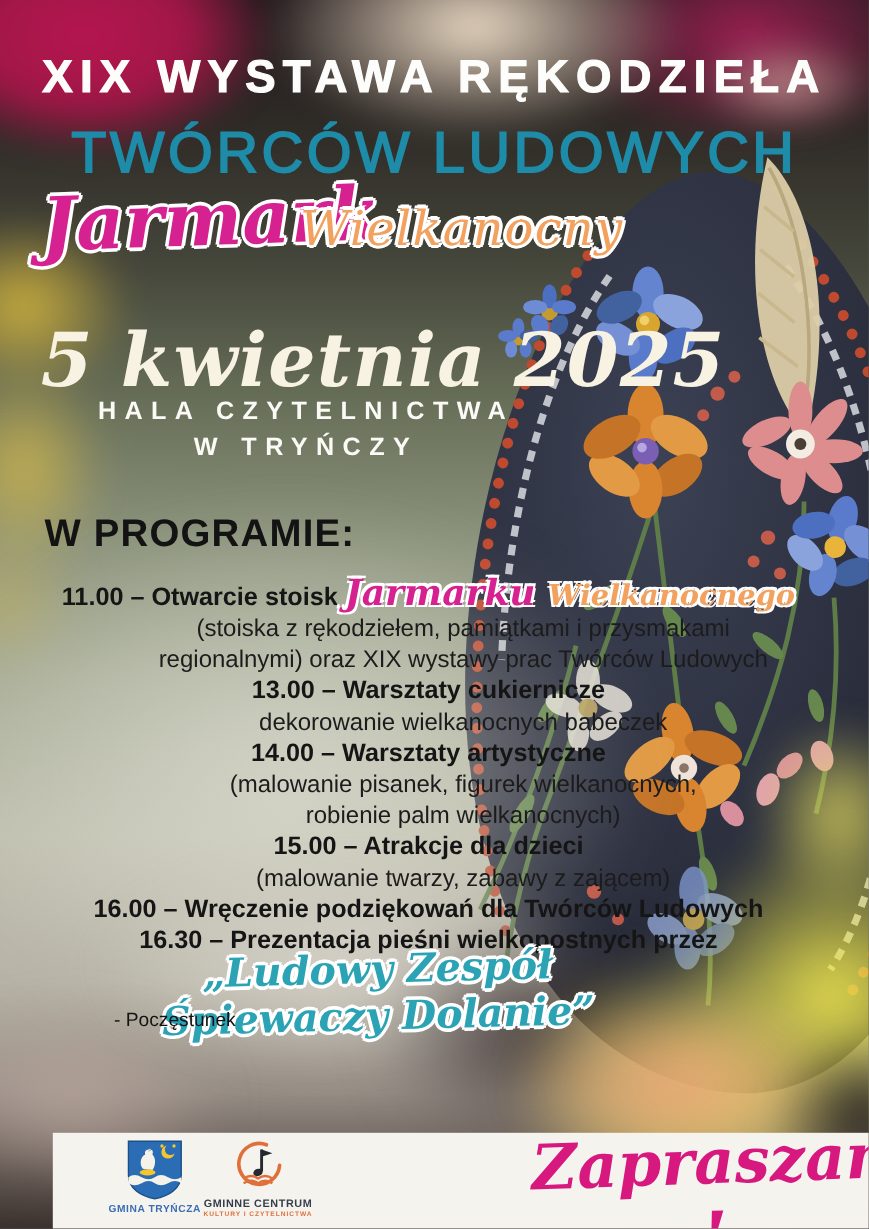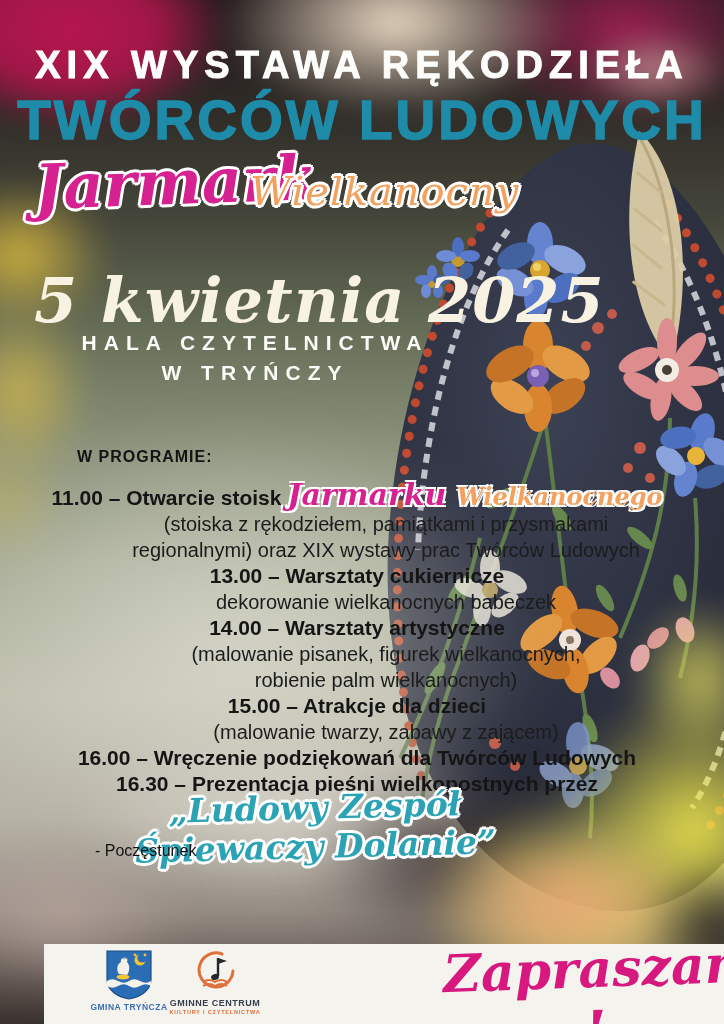--- a/index.html
+++ b/index.html
@@ -26,28 +26,28 @@
   .dark-bottom   {left:310px;top:770px;width:280px;height:180px;background:radial-gradient(closest-side,rgba(48,38,42,.9),rgba(48,38,42,0));filter:blur(24px);}
   .yellow-bot1   {left:555px;top:690px;width:280px;height:280px;background:radial-gradient(closest-side,#ece44e,rgba(236,228,78,0));filter:blur(18px);}
   .yellow-bot2   {left:420px;top:790px;width:320px;height:230px;background:radial-gradient(closest-side,#e9e165,rgba(233,225,101,0));filter:blur(18px);}
   .yellow-small  {left:630px;top:600px;width:140px;height:160px;background:radial-gradient(closest-side,#e3db60,rgba(227,219,96,0));filter:blur(16px);opacity:.85;}
   .salmon-bot    {left:430px;top:830px;width:270px;height:150px;background:radial-gradient(closest-side,#e59b78,rgba(229,155,120,0));filter:blur(18px);opacity:.9;}
   .gray-botleft  {left:-70px;top:840px;width:260px;height:150px;background:radial-gradient(closest-side,rgba(186,166,158,.8),rgba(186,166,158,0));filter:blur(20px);}
   .darkv-right   {left:640px;top:860px;width:160px;height:140px;background:radial-gradient(closest-side,rgba(28,24,26,.95),rgba(28,24,26,0));filter:blur(16px);}
   
   .t-center{left:0;width:724px;text-align:center;}
   .title1{top:44px;color:#fdfdfb;font-size:38px;font-weight:700;letter-spacing:6px;-webkit-text-stroke:1px #fdfdfb;}
-  .title2{top:88px;color:#1e8ca9;font-size:55px;font-weight:700;letter-spacing:3px;-webkit-text-stroke:1.5px #1e8ca9;}
+  .title2{top:100px;color:#1e8ca9;font-size:48px;font-weight:400;letter-spacing:3px;-webkit-text-stroke:1.5px #1e8ca9;}
   .outline{text-shadow:-2px -2px 0 #fff,2px -2px 0 #fff,-2px 2px 0 #fff,2px 2px 0 #fff,0 -3px 0 #fff,0 3px 0 #fff,-3px 0 0 #fff,3px 0 0 #fff;}
   .script{font-family:"DejaVu Serif",serif;font-style:italic;font-weight:700;}
   .jarmark{left:34px;top:146px;color:#d62191;font-size:62px;transform:rotate(-2deg);}
   .wielkanocny{left:250px;top:168px;color:#f2a25e;font-size:40px;letter-spacing:1px;font-style:italic;font-weight:400;font-family:"DejaVu Serif",serif;}
   .date{left:34px;top:264px;color:#f7f2e1;font-size:62px;font-family:"DejaVu Serif",serif;font-style:italic;font-weight:700;letter-spacing:1px;}
   .venue{left:55px;top:328px;width:400px;text-align:center;color:#fbfaf6;font-size:21px;font-weight:700;letter-spacing:7px;line-height:30px;}
-  .prog-head{left:37px;top:448px;color:#131313;font-size:16px;font-weight:700;letter-spacing:1px;margin-left:40px;}
+  .prog-head{left:37px;top:426px;color:#131313;font-size:32px;font-weight:700;letter-spacing:1px;}
   .prog-list{left:37px;top:482px;width:640px;}
   .prog-line{color:#151515;font-size:21px;line-height:26px;white-space:nowrap;text-align:center;}
   .prog-line.indent{padding-left:58px;}
   .seg-bold{font-weight:700;}
   .seg-plain{font-weight:400;font-size:20px;color:#1c1c1c;}
   .seg-script{font-family:"DejaVu Serif",serif;font-style:italic;font-weight:700;color:#d62191;font-size:30px;
     text-shadow:-2px -2px 0 #fff,2px -2px 0 #fff,-2px 2px 0 #fff,2px 2px 0 #fff;}
   .seg-accent{font-family:"DejaVu Serif",serif;font-style:italic;font-weight:700;color:#f2a25e;font-size:24px;
     text-shadow:-2px -2px 0 #fff,2px -2px 0 #fff,-2px 2px 0 #fff,2px 2px 0 #fff;}
   .ensemble{left:85px;top:788px;width:460px;text-align:center;color:#2ba3b5;font-size:33px;transform:rotate(-1.5deg);}

